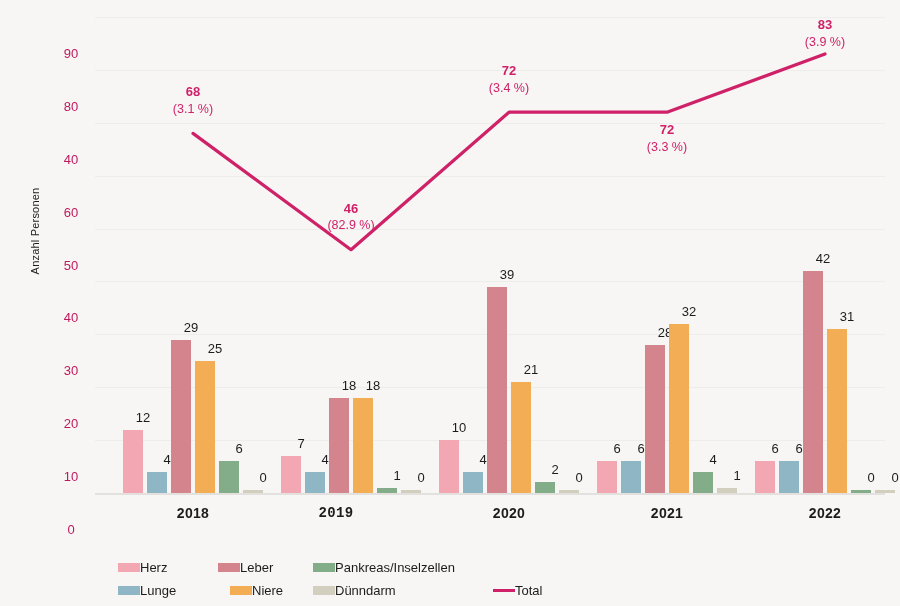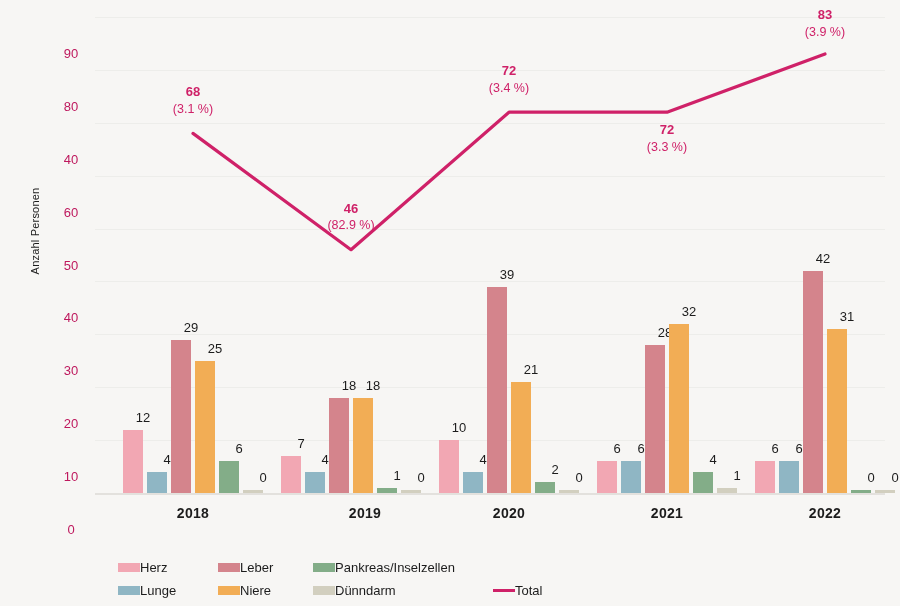--- a/index.html
+++ b/index.html
@@ -267,48 +267,48 @@
         <span class="tl-pct">(82.9 %)</span>
       </div>
       <div class="total-label" style="left: 509px; top: 62.2px;">
         <span class="tl-val">72</span>
         <span class="tl-pct">(3.4 %)</span>
       </div>
       <div class="total-label" style="left: 667px; top: 121.2px;">
         <span class="tl-val">72</span>
         <span class="tl-pct">(3.3 %)</span>
       </div>
-      <div class="total-label" style="left: 825px; top: 6px;">
+      <div class="total-label" style="left: 825px; top: 16px;">
         <span class="tl-val">83</span>
         <span class="tl-pct">(3.9 %)</span>
       </div>
     </div>
 
   <div id="x-axis">
       <div class="xtick" style="left: 133px;">2018</div>
-      <div class="xtick" style="left: 305px;">2019</div>
+      <div class="xtick" style="left: 276px; font-family: Liberation Mono, monospace;">2019</div>
       <div class="xtick" style="left: 449px;">2020</div>
       <div class="xtick" style="left: 607px;">2021</div>
       <div class="xtick" style="left: 765px;">2022</div>
     </div>
 
   <div id="legend">
       <div class="legend-item" style="left: 0px; top: 0px;">
         <span class="legend-swatch" style="background: rgb(242, 167, 179);"></span>
         <span>Herz</span>
       </div>
       <div class="legend-item" style="left: 0px; top: 23px;">
         <span class="legend-swatch" style="background: rgb(143, 182, 196);"></span>
         <span>Lunge</span>
       </div>
       <div class="legend-item" style="left: 100px; top: 0px;">
         <span class="legend-swatch" style="background: rgb(212, 132, 140);"></span>
         <span>Leber</span>
       </div>
-      <div class="legend-item" style="left: 100px; top: 23px;">
+      <div class="legend-item" style="left: 112px; top: 23px;">
         <span class="legend-swatch" style="background: rgb(242, 173, 85);"></span>
         <span>Niere</span>
       </div>
       <div class="legend-item" style="left: 195px; top: 0px;">
         <span class="legend-swatch" style="background: rgb(131, 173, 136);"></span>
         <span>Pankreas/Inselzellen</span>
       </div>
       <div class="legend-item" style="left: 195px; top: 23px;">
         <span class="legend-swatch" style="background: rgb(210, 207, 191);"></span>
         <span>Dünndarm</span>

